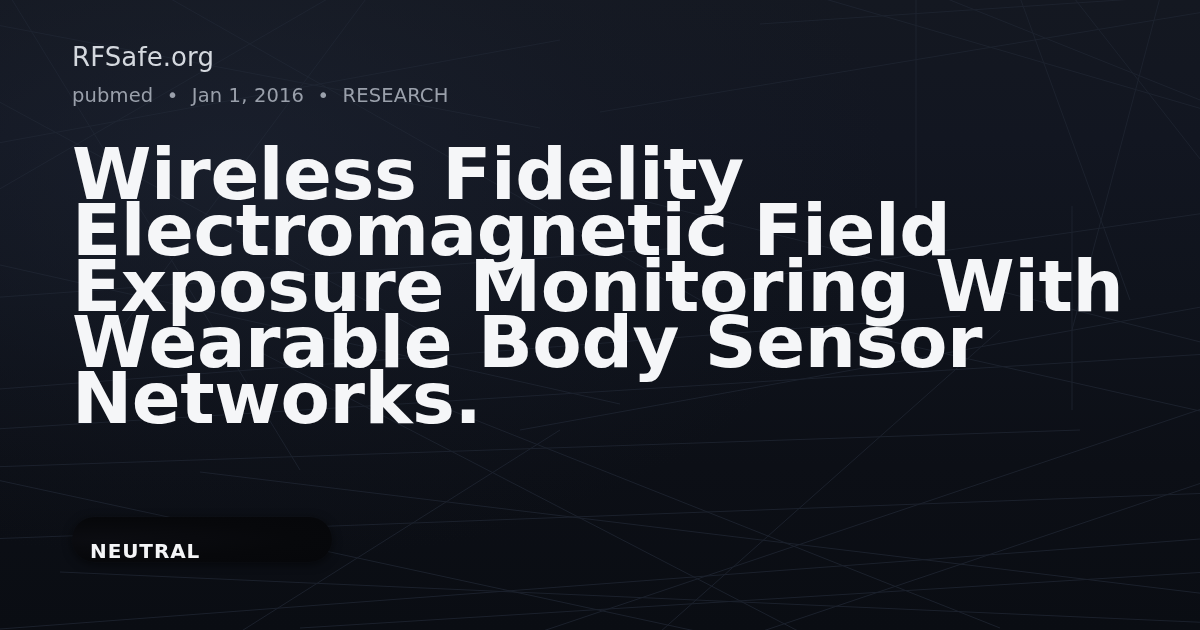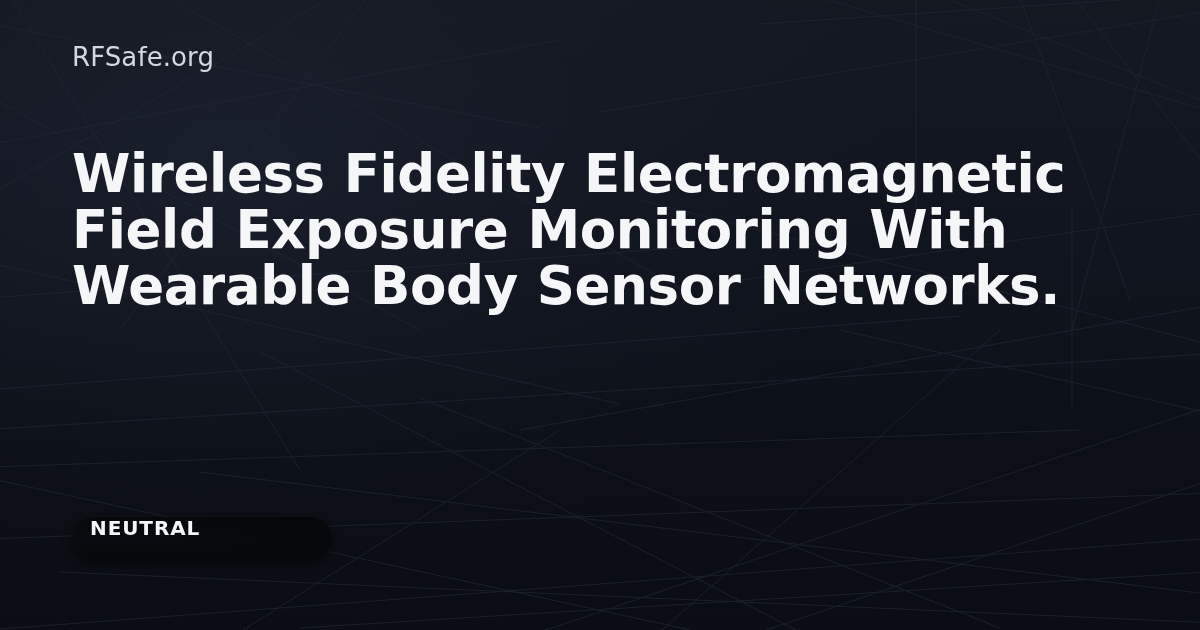--- a/index.html
+++ b/index.html
@@ -87,39 +87,39 @@
     display:inline-block;
     padding:0 7px;
     color:#9aa0ab;
   }
 
   #headline {
     position:absolute;
     left:0;
     top:146px;
     width:1060px;
-    font-size:53px;
+    font-size:72px;
     line-height:56px;
     font-weight:bold;
     color:#f5f6f8;
     letter-spacing:-0.4px;
     word-spacing:1px;
   }
 
   #badge-row {
     position:absolute;
     left:0;
     top:517px;
     height:45px;
   }
 
   #badge {
     position:relative;
     display:flex;
-    align-items:flex-start;
+    align-items:flex-end;
     width:260px;
     height:45px;
     border-radius:23px;
     background:
       radial-gradient(ellipse at 12% 50%, #0b0c11 0%, #07080b 58%, #06070a 100%);
     box-shadow:
       0 0 0 1px rgba(255,255,255,0.012),
       0 2px 10px rgba(0,0,0,0.55);
   }
 
@@ -179,20 +179,27 @@
       <path d="M1072 206 L1072 410"></path>
     </g>
   </svg>
 
   <div id="glow"></div>
 
   <div id="content">
 
     <div id="site-name">RFSafe.org</div>
 
+    <div id="meta">
+      <span>pubmed</span>
+      <span class="sep">•</span>
+      <span>Jan 1, 2016</span>
+      <span class="sep">•</span>
+      <span>RESEARCH</span>
+    </div>
 
     <h1 id="headline">Wireless Fidelity Electromagnetic Field Exposure Monitoring With Wearable Body Sensor Networks.</h1>
 
     <div id="badge-row">
       <div id="badge">
         <span id="badge-label">NEUTRAL</span>
       </div>
     </div>
 
   </div>

